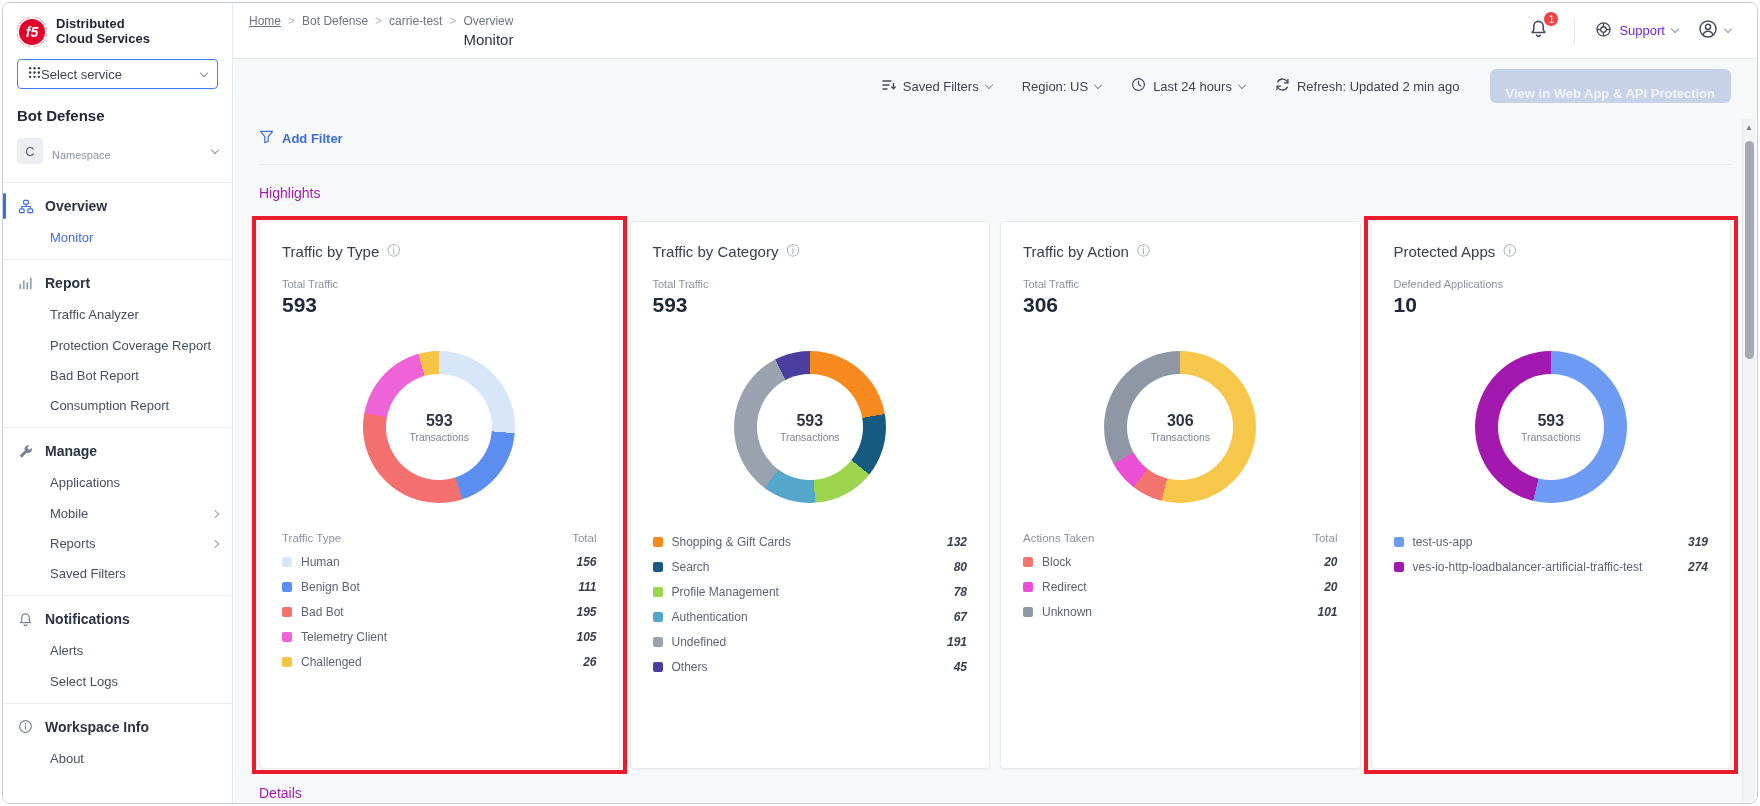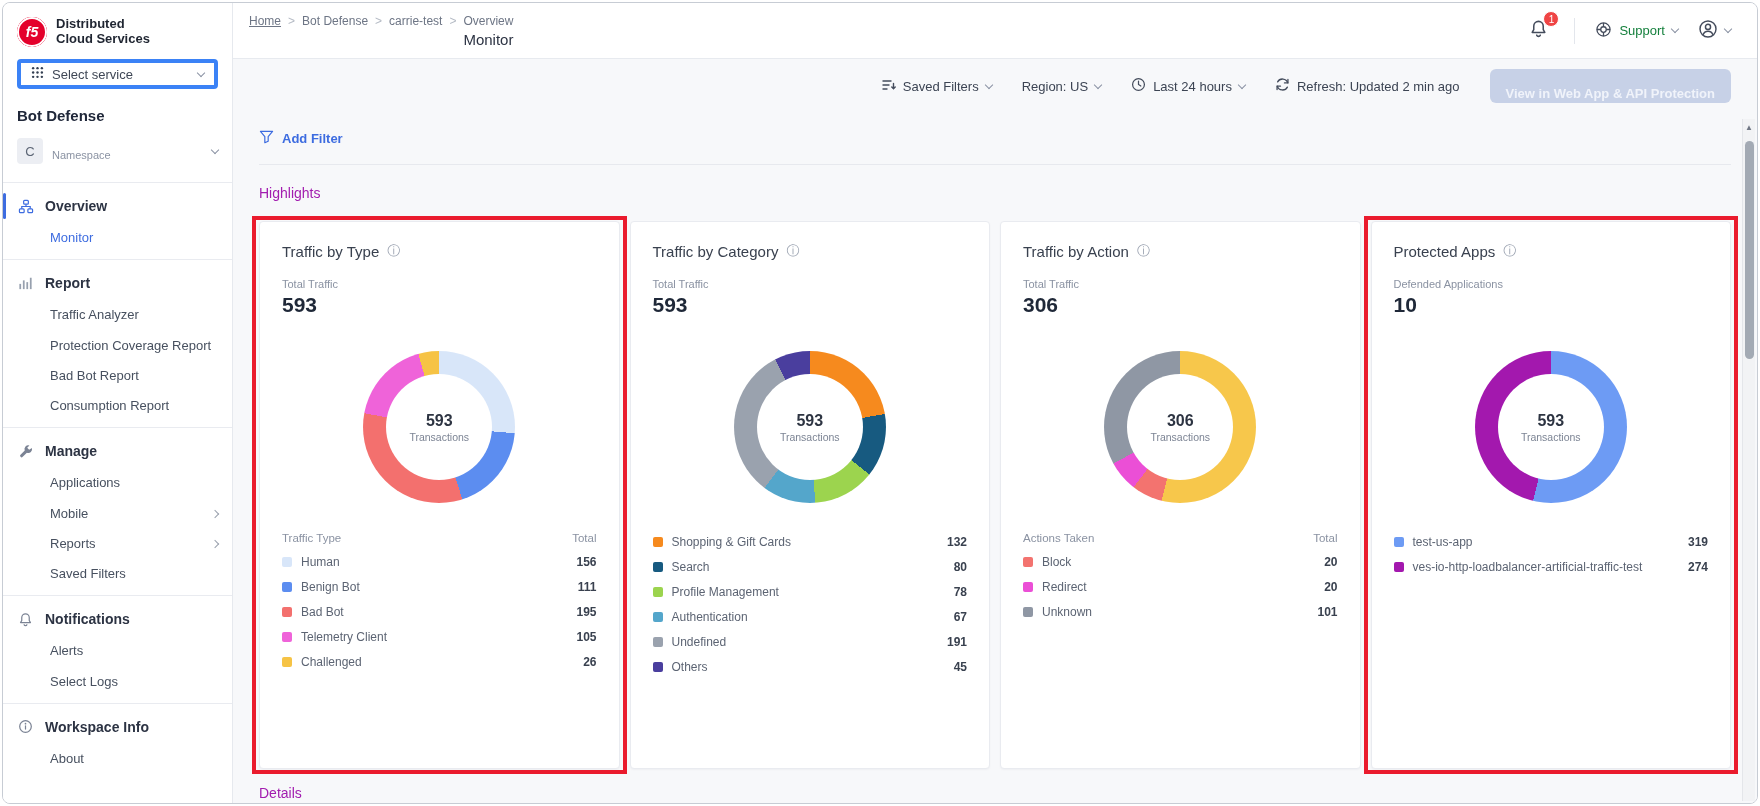--- a/index.html
+++ b/index.html
@@ -9,22 +9,22 @@
     overflow: hidden; display: flex; background: #fff; }
 
   
   .sidebar { width: 230px; min-width: 230px; background: #fff; border-right: 1px solid #e6e9ee;
     display: flex; flex-direction: column; }
   .logo-row { display: flex; align-items: center; gap: 9px; padding: 14px 14px 10px 14px; }
   .logo-ball { width: 30px; height: 30px; border-radius: 50%; background: #e4002b; color: #fff;
     display: flex; align-items: center; justify-content: center; font-weight: bold; font-style: italic;
     font-size: 14px; box-shadow: inset 0 0 0 2px #fff, inset 0 0 0 3px #e4002b; }
   .logo-text { font-size: 13px; font-weight: bold; color: #1f2531; line-height: 1.15; }
-  .select-service { margin: 2px 14px 4px 14px; height: 30px; display: flex; align-items: center; gap: 8px;
-    border: 4px solid #3b82f6; border-radius: 4px; background: #fff; padding: 0 10px; font-size: 13px;
+  .select-service { margin: 2px 14px 4px 14px; height: 30px; display: flex; align-items: center; gap: 0;
+    border: 1px solid #3b82f6; border-radius: 4px; background: #fff; padding: 0 10px; font-size: 13px;
     color: #3f4755; font-family: inherit; cursor: pointer; }
   .select-service .cv { margin-left: auto; }
   .product { font-size: 15px; font-weight: bold; color: #20283a; padding: 14px 14px 4px 14px; }
   .ns-row { display: flex; align-items: center; padding: 10px 14px 12px 14px; gap: 9px; cursor: pointer; }
   .ns-badge { width: 26px; height: 26px; border-radius: 4px; background: #eceef3; color: #5c6activity575;
     color: #5c6575; font-size: 13px; display: flex; align-items: center; justify-content: center; }
   .ns-label { font-size: 11px; color: #8b93a3; margin-top: 8px; }
   .ns-row .cv { margin-left: auto; }
   nav { flex: 1; overflow: hidden; }
   .nav-div { height: 1px; background: #e9ebf0; margin: 6px 0; }
@@ -46,21 +46,21 @@
   .breadcrumb .crumb { cursor: pointer; }
   .breadcrumb .crumb.first { text-decoration: underline; }
   .breadcrumb .sep { color: #b4bac4; }
   .page-title { font-size: 15px; color: #2c3343; margin-top: 3px; }
   .hright { display: flex; align-items: center; gap: 20px; }
   .bell-wrap { position: relative; cursor: pointer; padding: 4px 6px; }
   .badge { position: absolute; top: -4px; right: -5px; min-width: 16px; height: 16px; border-radius: 9px;
     background: #ef4444; border: 1.5px solid #fff; color: #fff; font-size: 10px; display: flex;
     align-items: center; justify-content: center; padding: 0 3px; }
   .vdiv { width: 1px; height: 26px; background: #e3e6ec; }
-  .support, .account { display: flex; align-items: center; gap: 7px; font-size: 13px; color: #15803d; cursor: pointer; }
+  .support, .account { display: flex; align-items: center; gap: 7px; font-size: 13px; color: #6d28d9; cursor: pointer; }
 
   .content { flex: 1; background: #f7f8fa; padding: 0 26px; display: flex; flex-direction: column; position: relative; }
   .toolbar { height: 54px; display: flex; align-items: center; justify-content: flex-end; gap: 30px; }
   .tool { display: flex; align-items: center; gap: 7px; font-size: 13px; color: #3c4453; cursor: pointer; white-space: nowrap; }
   .view-btn { height: 34px; padding: 17px 16px; border: none; border-radius: 6px; background: #c7d1e7;
     color: #f0f3fa; font-size: 13px; font-weight: bold; font-family: inherit; cursor: default; white-space: nowrap; }
   .addfilter-row { height: 52px; display: flex; align-items: center; gap: 8px; border-bottom: 1px solid #e7e9ee; }
   .addfilter { color: #3d6ce0; font-size: 13px; font-weight: bold; cursor: pointer; display: flex; align-items: center; gap: 8px; }
   .section-title { height: 56px; display: flex; align-items: center; font-size: 14px; color: #a21caf; }
   .section-title.details { height: auto; margin-top: 16px; }
@@ -79,21 +79,21 @@
   .donut { width: 152px; height: 152px; border-radius: 50%; }
   .hole { position: absolute; inset: 23px; background: #fff; border-radius: 50%; display: flex;
     flex-direction: column; align-items: center; justify-content: center; }
   .hole .cv-val { font-size: 16px; font-weight: bold; color: #2d3442; }
   .hole .cv-lab { font-size: 10.5px; color: #7c8494; margin-top: 1px; }
   .legend { margin-top: 26px; }
   .legend-head { display: flex; justify-content: space-between; font-size: 11.5px; color: #8a92a2; padding: 3px 0 5px 0; }
   .legend-row { display: flex; align-items: center; gap: 9px; padding: 5.5px 0; font-size: 12px; color: #5c6473; }
   .swatch { width: 10px; height: 10px; border-radius: 2px; flex: none; }
   .legend-row .lab { flex: 1; min-width: 0; }
-  .legend-row .val { font-weight: bold; color: #39414f; }
+  .legend-row .val { font-weight: bold; color: #39414f; font-style: italic; }
 
   
   .cv { display: inline-block; width: 6px; height: 6px; border-right: 1.5px solid #8a92a3;
     border-bottom: 1.5px solid #8a92a3; transform: rotate(45deg); margin-top: -3px; flex: none; }
   .cvr { display: inline-block; width: 6px; height: 6px; border-right: 1.5px solid #9aa1ad;
     border-bottom: 1.5px solid #9aa1ad; transform: rotate(-45deg); flex: none; }
 
   
   .sbar { position: absolute; right: 2px; top: 60px; bottom: 2px; width: 13px; background: #f2f3f5;
     border-left: 1px solid #e4e6ea; }

